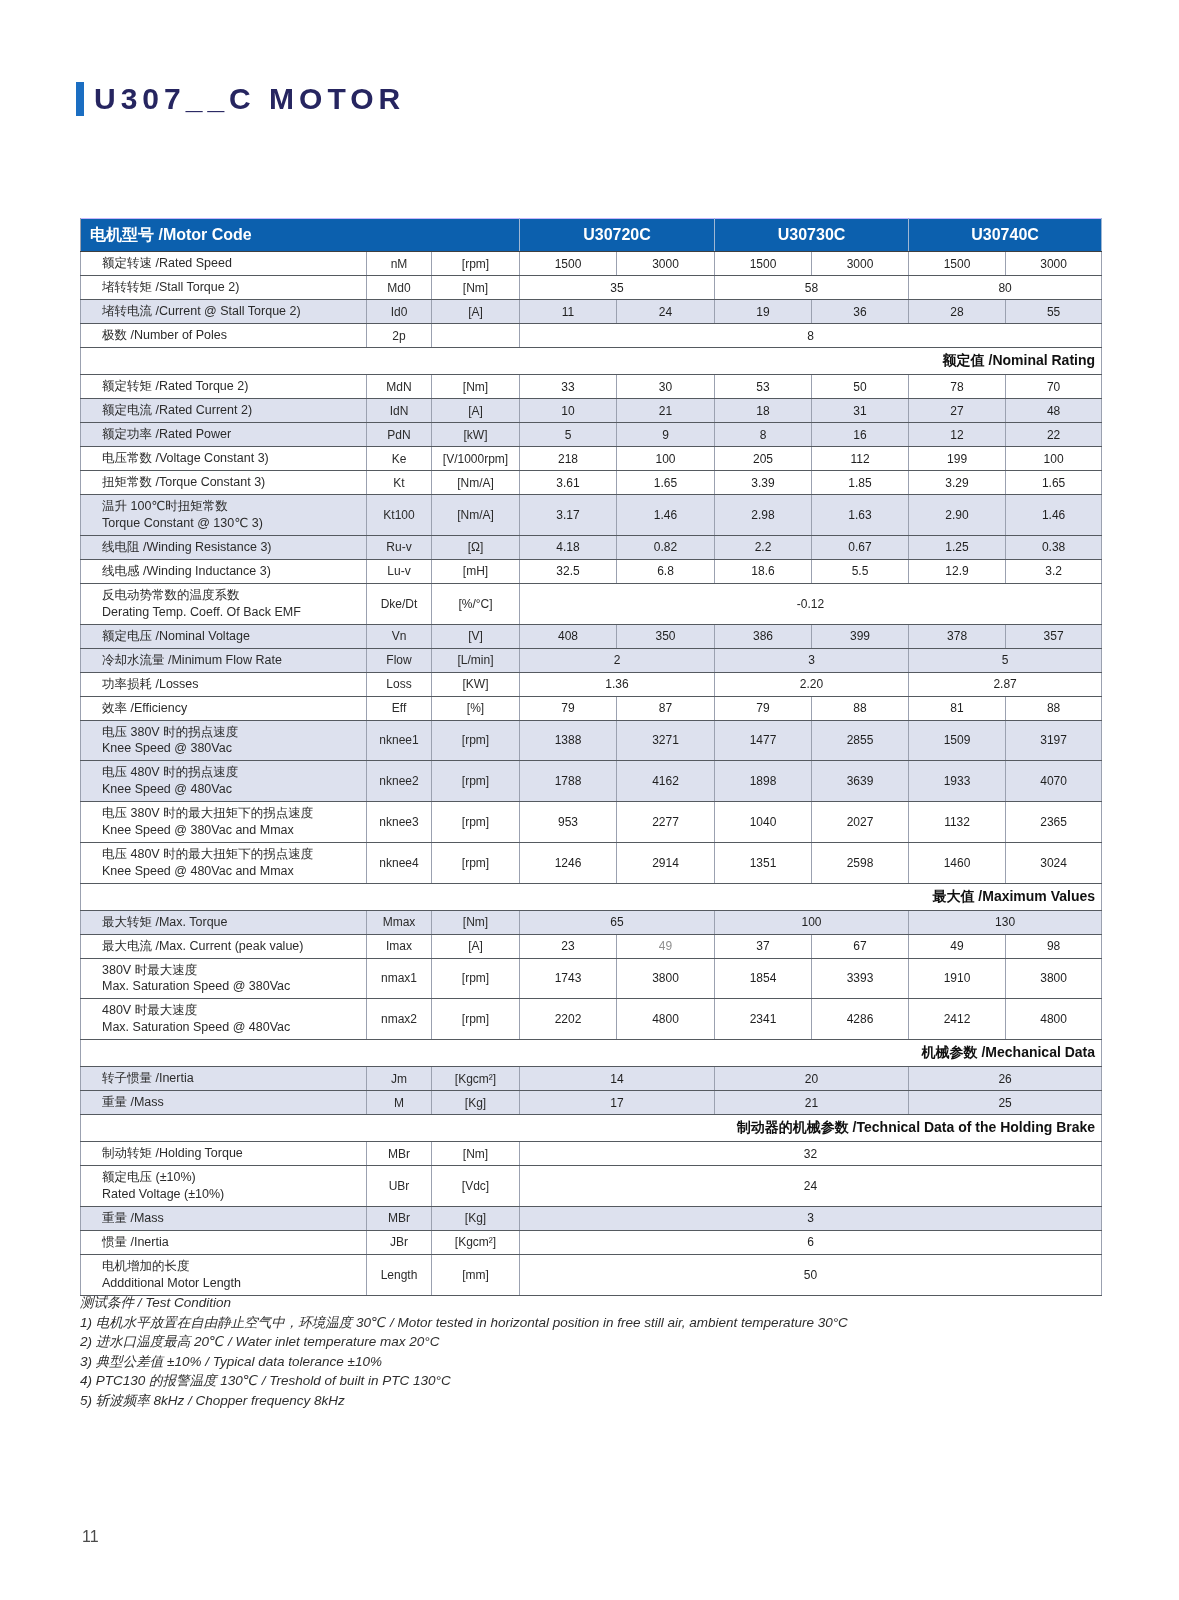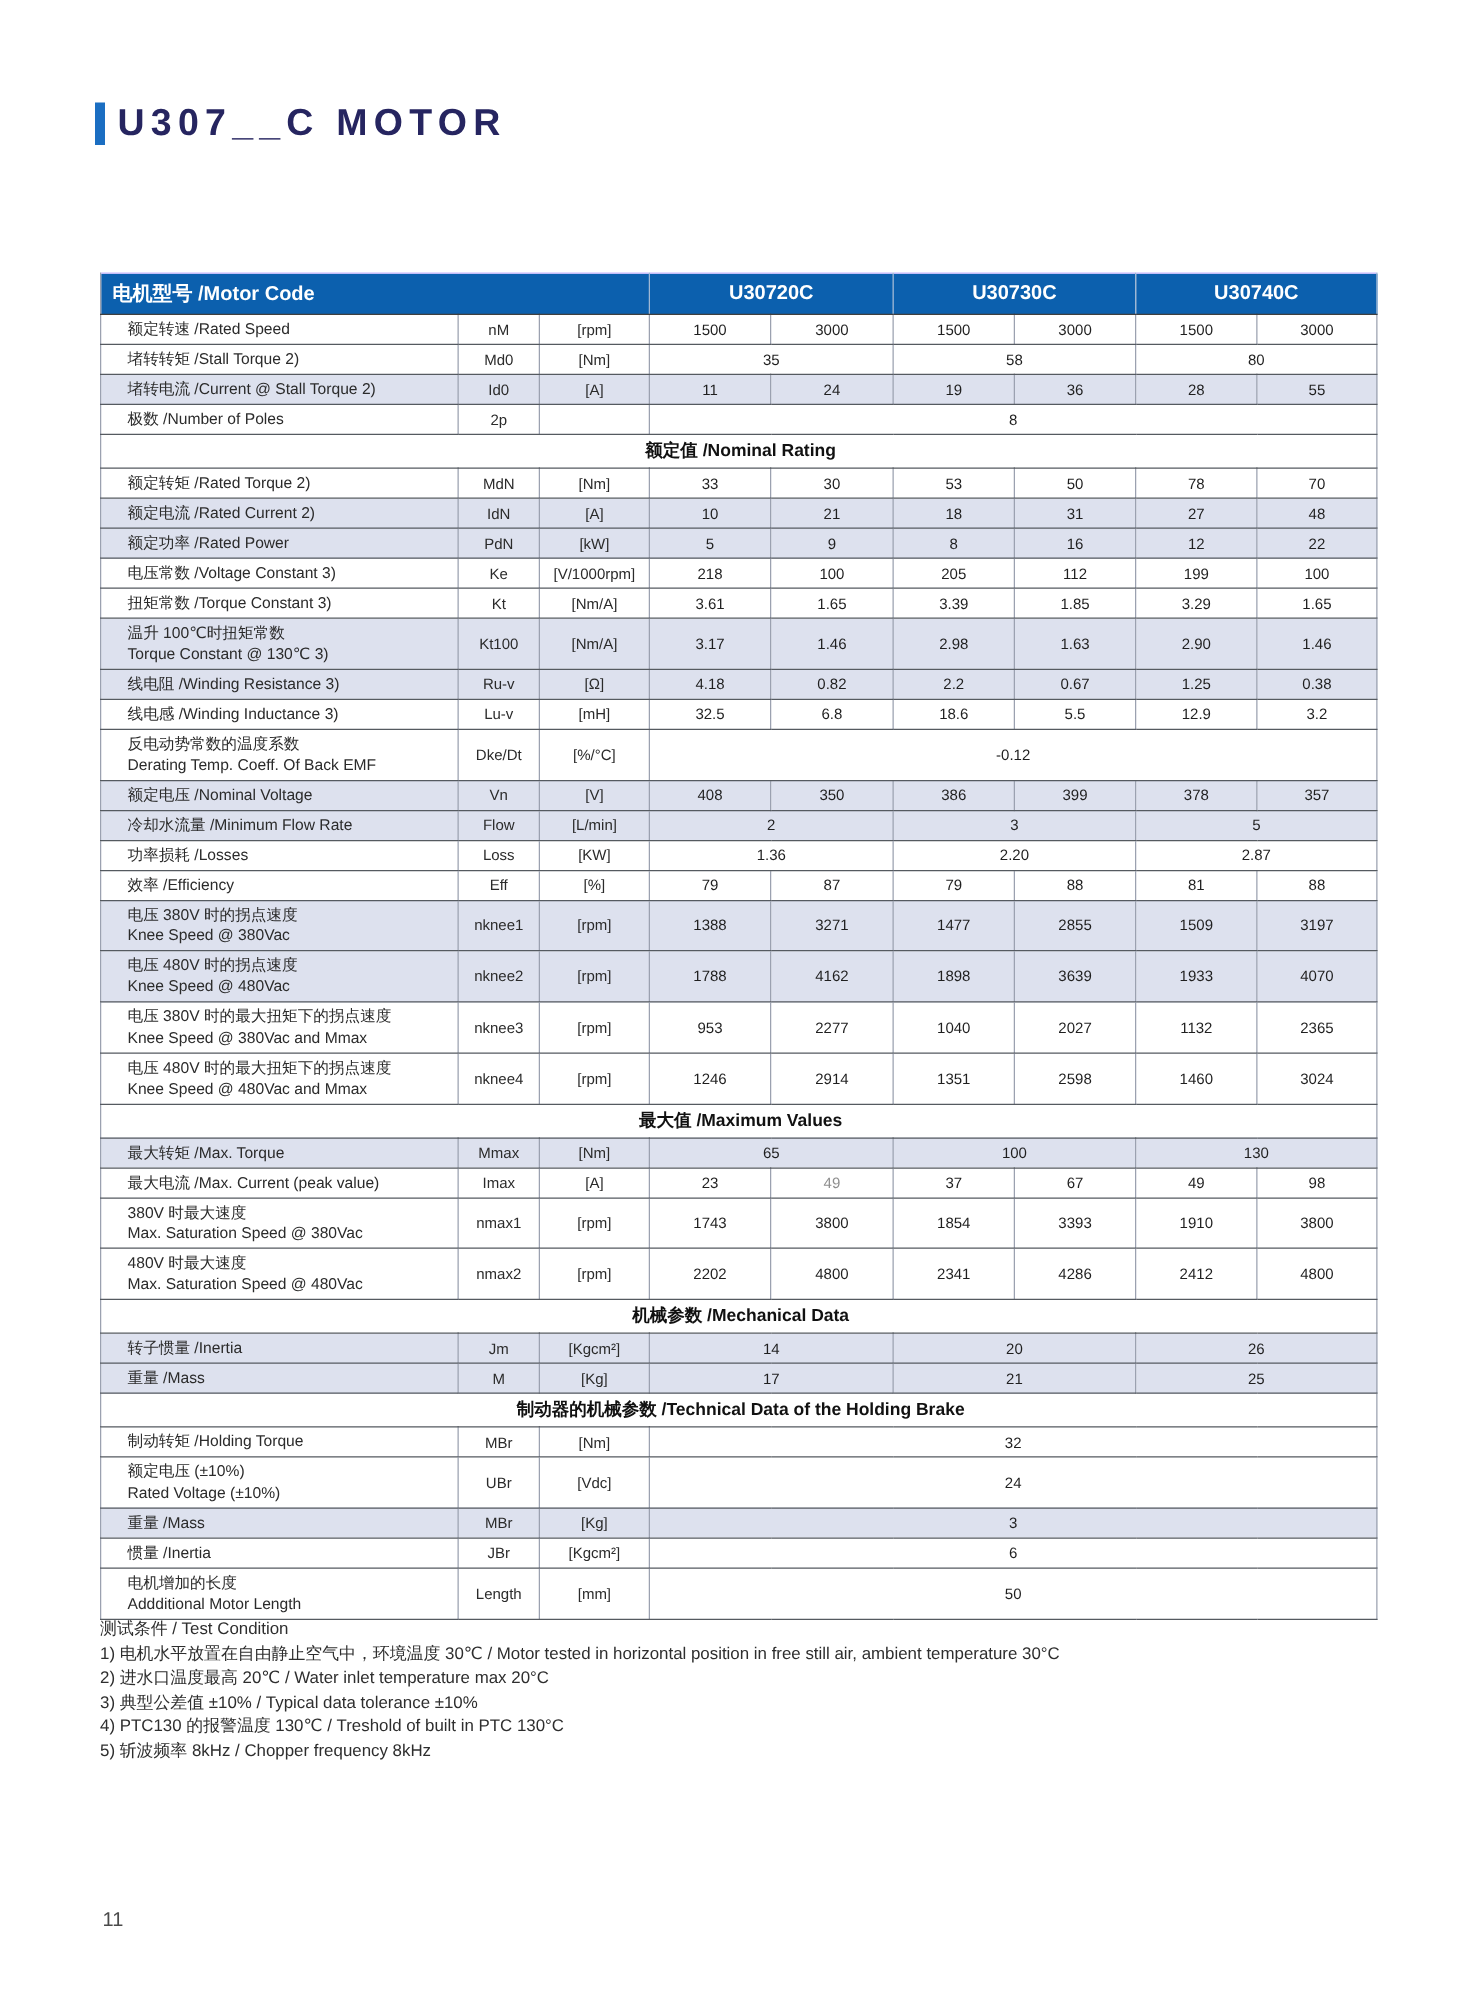--- a/index.html
+++ b/index.html
@@ -81,36 +81,36 @@
     text-align: center;
     color: #1f1f1f;
   }
   .spec-table td.val.muted { color: #8f8f8f; }
   .spec-table tr.shaded td { background: #dde1ee; }
   .spec-table td.section {
     background: #ffffff;
     font-weight: bold;
     font-size: 14px;
     color: #111;
-    text-align: center;
+    text-align: right;
     padding-left: 9px;
     height: 27px;
     border-left: 1px solid #9ba1b0;
     border-right: 1px solid #9ba1b0;
   }
 
   
   .notes {
     position: absolute; left: 80px; top: 1293px;
     font-size: 13.5px;
     line-height: 19.5px;
     color: #2e2e2e;
     white-space: nowrap;
   }
-  .notes div { margin: 0; }
+  .notes div { margin: 0; font-style: italic; }
 
   
   .page-number {
     position: absolute; left: 82px; top: 1528px;
     font-size: 16px; color: #4a4a4a;
   }
 </style>
 </head>
 <body>
 

